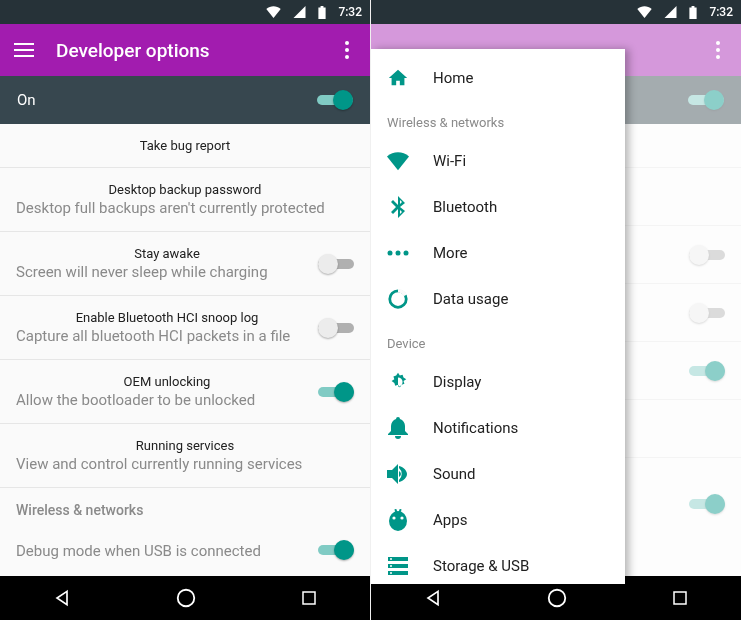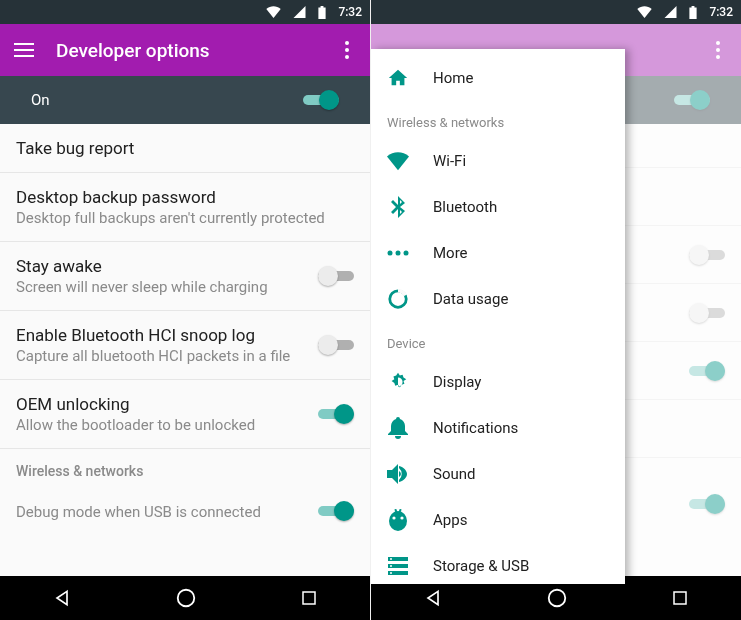--- a/index.html
+++ b/index.html
@@ -65,35 +65,35 @@
   .kebab {
     width: 18px; height:18px; display:flex; flex-direction:column; align-items:center; justify-content:center; gap:3px;
   }
   .kebab span { width:4px; height:4px; background:#fff; border-radius:50%; display:block; }
 
   
   .master-row {
     height: 48px;
     background: #37474F;
     color: #fff;
-    display:flex; align-items:center; padding:0 31px;
+    display:flex; align-items:center; padding:0 17px;
     font-size: 15px;
   }
   .master-row .spacer { flex:1; }
 
   
   .list { flex:1; background:#fafafa; overflow:hidden; position:relative; }
   .item {
     padding: 14px 16px;
     border-bottom: 1px solid #e6e6e6;
     display:flex; align-items:center;
     position:relative;
   }
   .item .texts { flex:1; min-width:0; }
-  .item .primary { font-size:17px; color:#212121; }
+  .item .primary { font-size:13px; color:#212121;text-align:center; }
   .item .secondary { font-size:15px; color:#8a8a8a; margin-top:2px; }
   .section-header {
     padding: 14px 16px 8px;
     font-size:14px; font-weight:500; color:#8a8a8a;
     border-bottom:none;
   }
 
   
   .switch {
     width: 36px; height: 20px; position:relative;
@@ -245,20 +245,26 @@
       <div class="texts">
         <div class="primary">OEM unlocking</div>
         <div class="secondary">Allow the bootloader to be unlocked</div>
       </div>
       <span class="switch on">
           <span class="track"></span>
           <span class="thumb"></span>
         </span>
     </div>
 
+    <div class="item">
+      <div class="texts">
+        <div class="primary">Running services</div>
+        <div class="secondary">View and control currently running services</div>
+      </div>
+    </div>
 
     <div class="section-header">Wireless &amp; networks</div>
 
     <div class="item" style="border-bottom:none">
       <div class="texts">
         <div class="secondary">Debug mode when USB is connected</div>
       </div>
       <span class="switch on">
           <span class="track"></span>
           <span class="thumb"></span>

